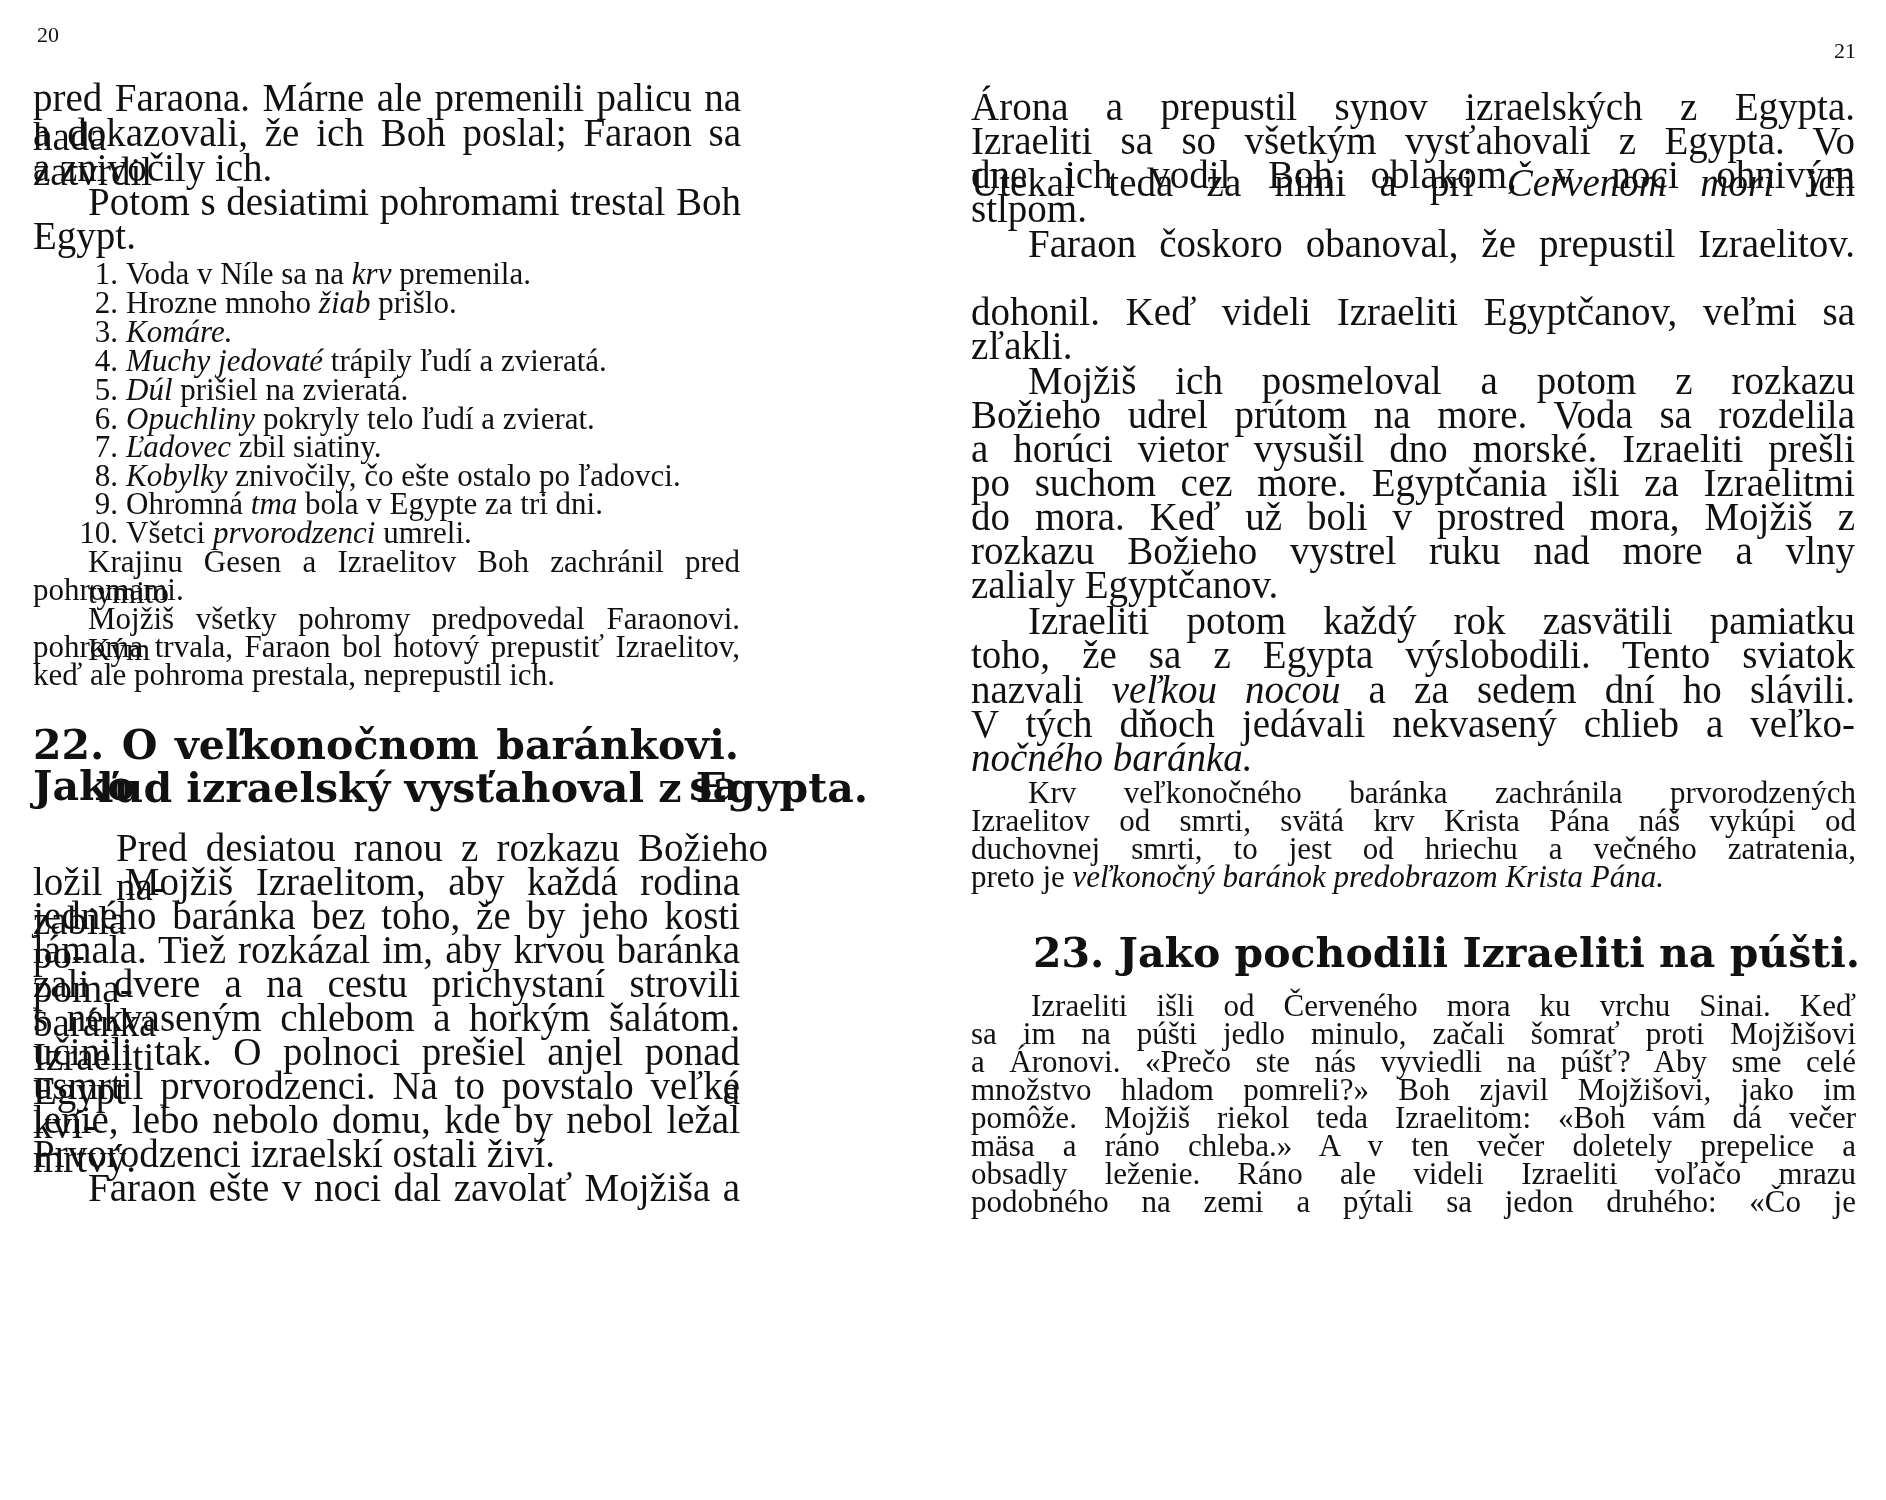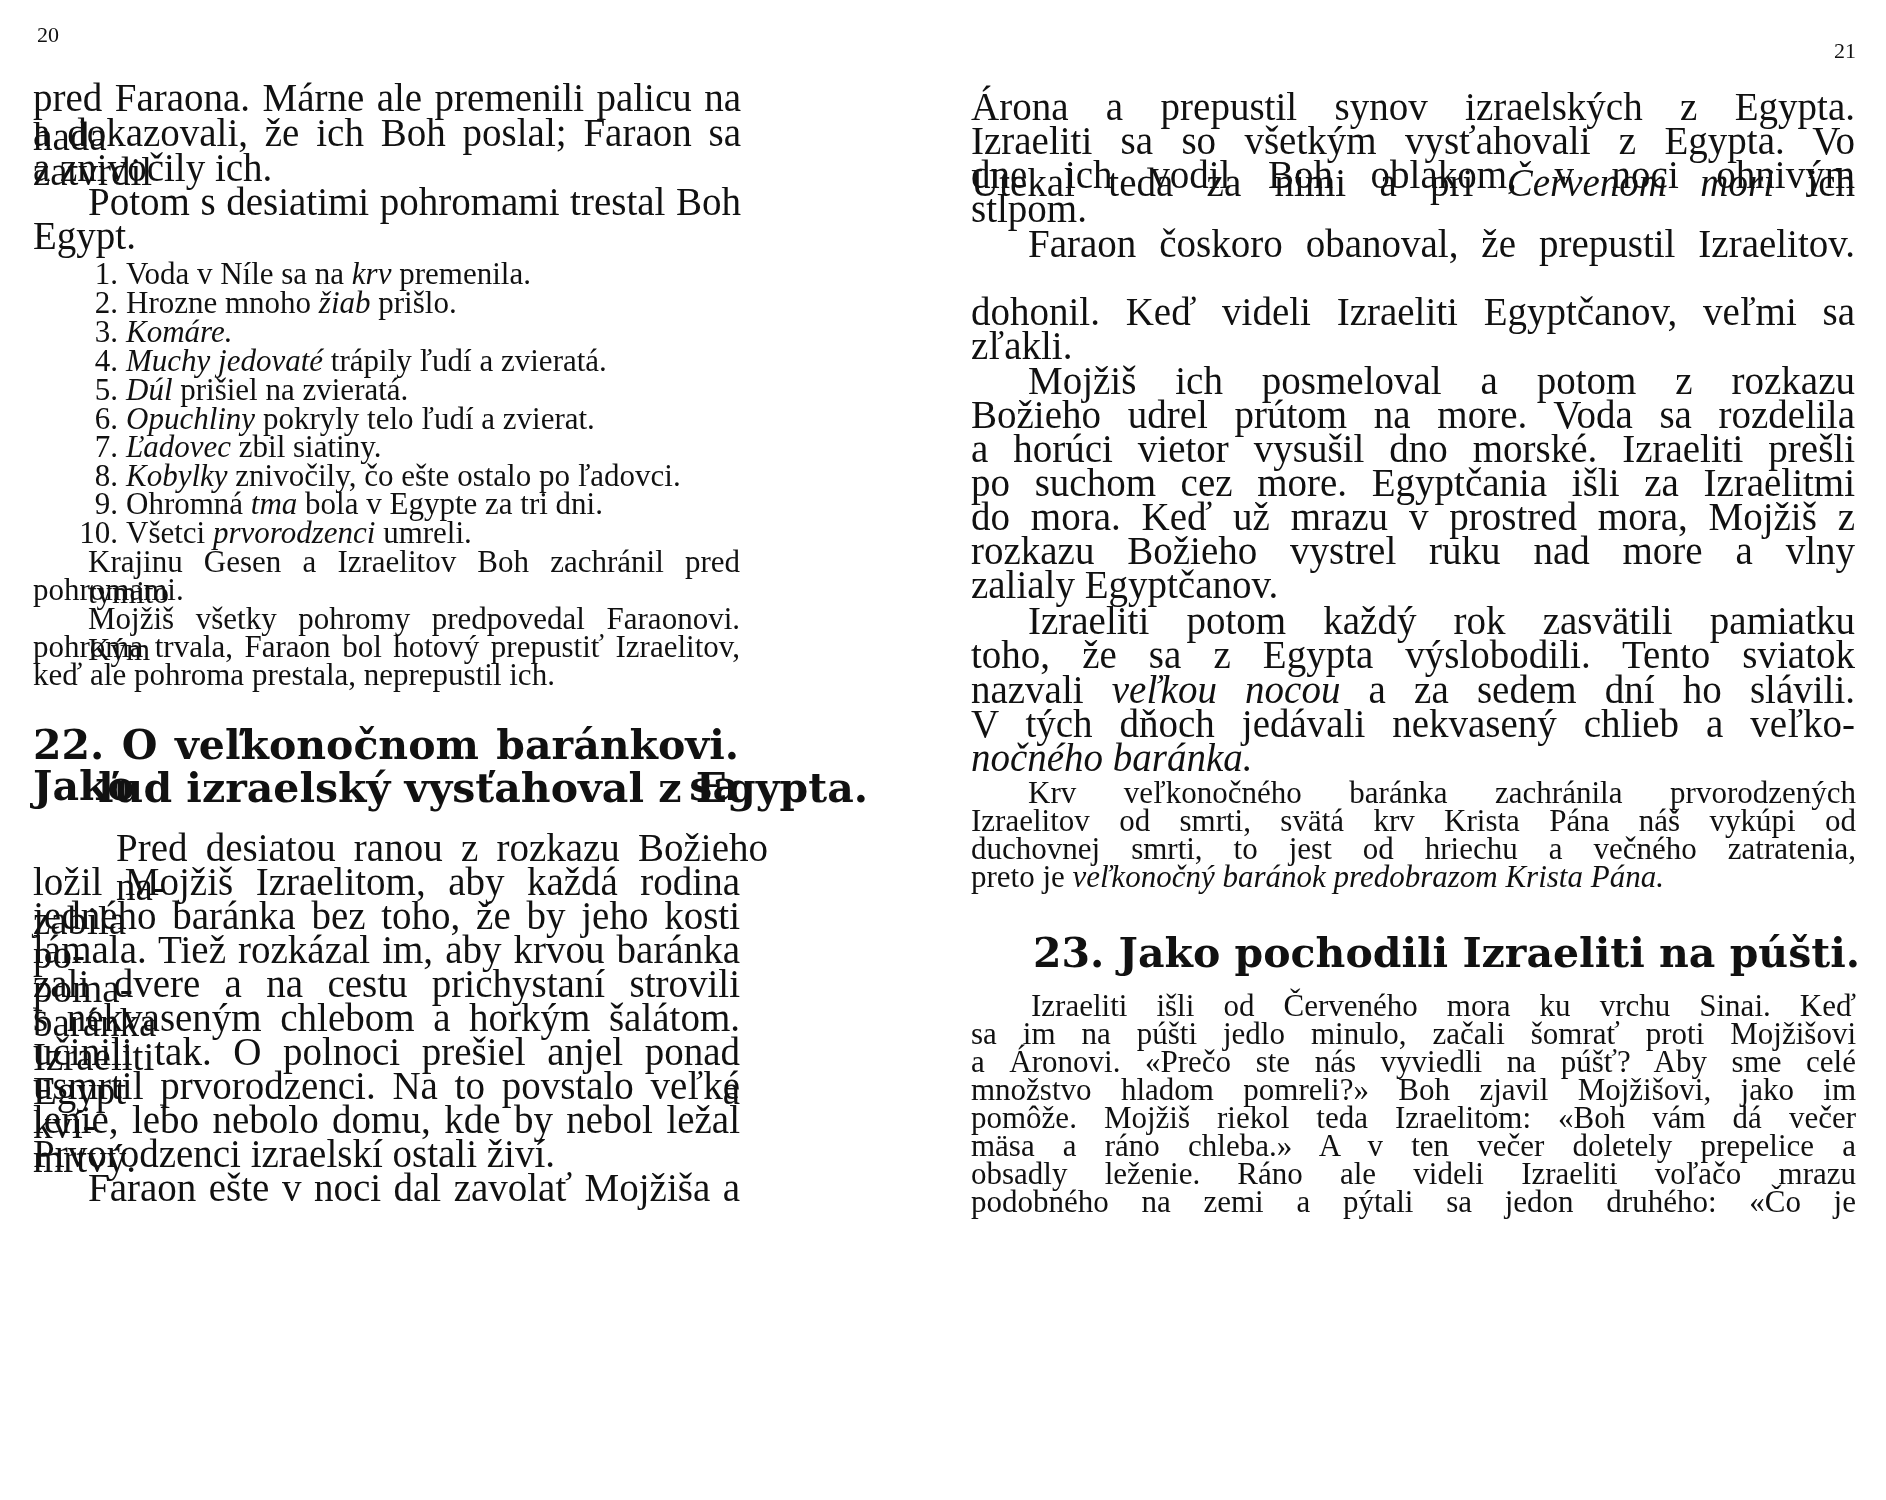--- a/index.html
+++ b/index.html
@@ -75,21 +75,21 @@
       <div class="line big just" style="top: 121px; left: 28px; width: 884px;">Izraeliti sa so všetkým vysťahovali z Egypta. Vo</div>
       <div class="line big just" style="top: 155px; left: 28px; width: 884px;">dne ich vodil Boh oblakom, v noci ohnivým</div>
       <div class="line big" style="top: 189px; left: 28px;">stlpom.</div>
       <div class="line big just" style="top: 224px; left: 85px; width: 827px;">Faraon čoskoro obanoval, že prepustil Izraelitov.</div>
       <div class="line big just" style="top: 292px; left: 28px; width: 884px;">dohonil. Keď videli Izraeliti Egyptčanov, veľmi sa</div>
       <div class="line big" style="top: 326px; left: 28px;">zľakli.</div>
       <div class="line big just" style="top: 361px; left: 85px; width: 827px;">Mojžiš ich posmeloval a potom z rozkazu</div>
       <div class="line big just" style="top: 395px; left: 28px; width: 884px;">Božieho udrel prútom na more. Voda sa rozdelila</div>
       <div class="line big just" style="top: 429px; left: 28px; width: 884px;">a horúci vietor vysušil dno morské. Izraeliti prešli</div>
       <div class="line big just" style="top: 463px; left: 28px; width: 884px;">po suchom cez more. Egyptčania išli za Izraelitmi</div>
-      <div class="line big just" style="top: 497px; left: 28px; width: 884px;">do mora. Keď už mrazu v prostred mora, Mojžiš z</div>
+      <div class="line big just" style="top: 497px; left: 28px; width: 884px;">do mora. Keď už boli v prostred mora, Mojžiš z</div>
       <div class="line big just" style="top: 531px; left: 28px; width: 884px;">rozkazu Božieho vystrel ruku nad more a vlny</div>
       <div class="line big" style="top: 565px; left: 28px;">zalialy Egyptčanov.</div>
       <div class="line big just" style="top: 601px; left: 85px; width: 827px;">Izraeliti potom každý rok zasvätili pamiatku</div>
       <div class="line big just" style="top: 635px; left: 28px; width: 884px;">toho, že sa z Egypta výslobodili. Tento sviatok</div>
       <div class="line big just" style="top: 704px; left: 28px; width: 884px;">V tých dňoch jedávali nekvasený chlieb a veľko-</div>
       <div class="line big" style="top: 738px; left: 28px; font-style: italic;">nočného baránka.</div>
     </div>
 
   <div class="line big just" style="left:28px;top:163px;width:884px">
     <span>Utekal teda za nimi a pri </span><i>Červenom mori</i><span> ich</span>

